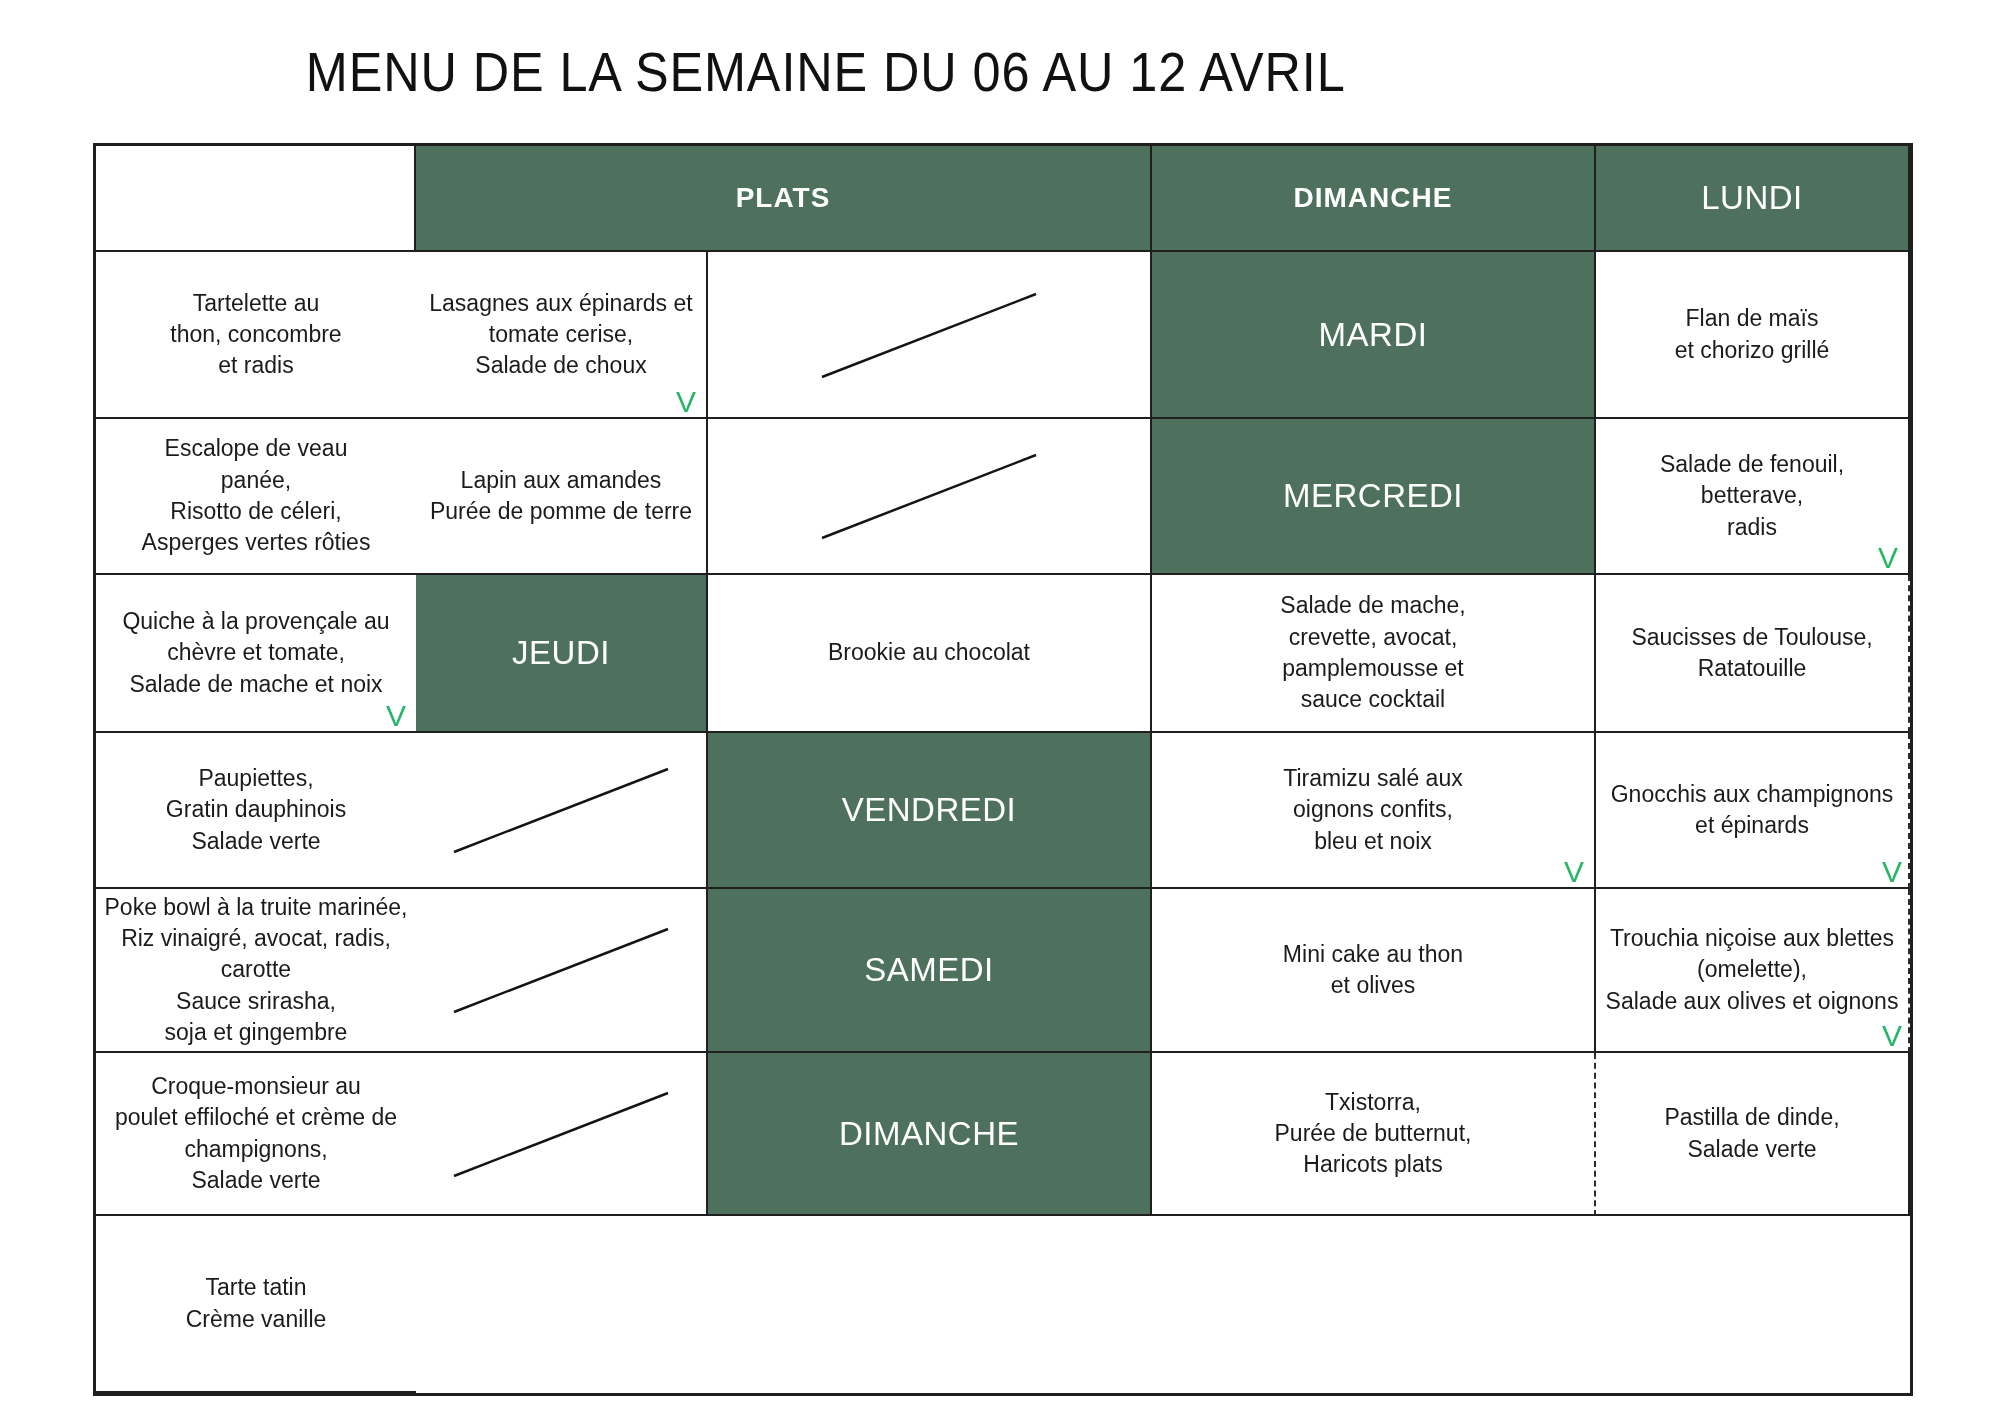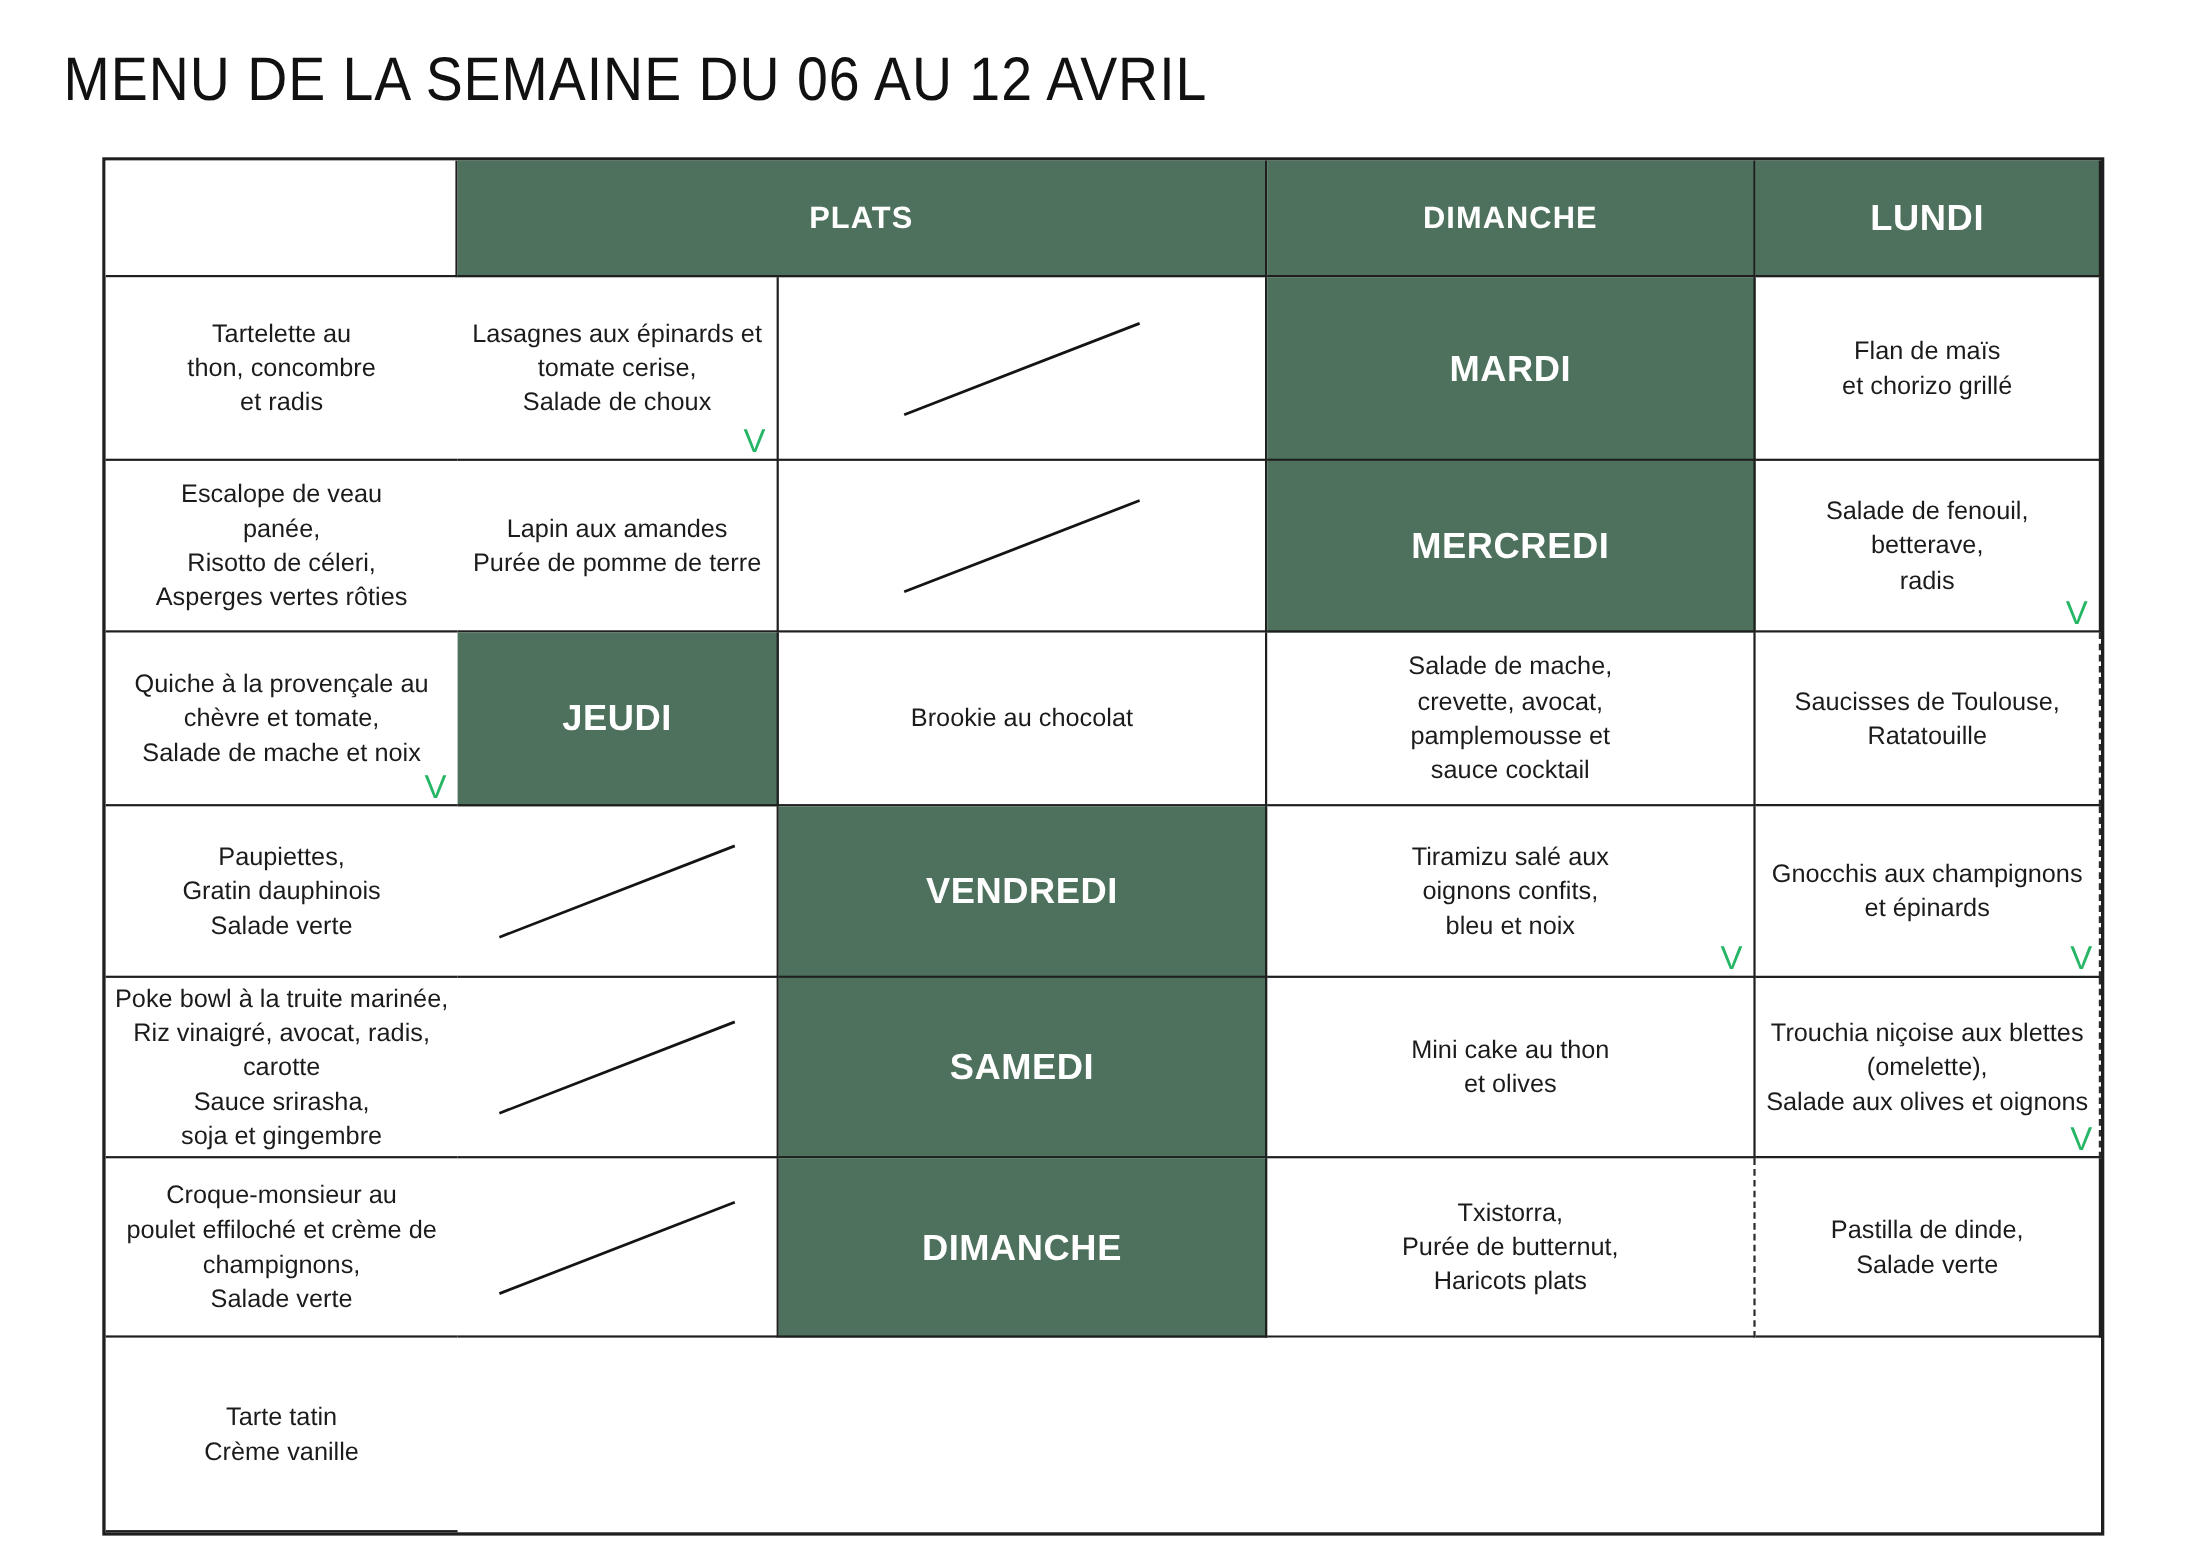--- a/index.html
+++ b/index.html
@@ -2,21 +2,21 @@
 <html><head>
 <meta charset="utf-8">
 <style>
   html,body{margin:0;padding:0;background:#ffffff;}
   body{
     width:2000px;height:1415px;position:relative;
     font-family:"Liberation Sans", sans-serif;color:#1d1d1d;overflow:hidden;
   }
   .title{
     position:absolute;top:36px;left:0;width:1652px;height:70px;
-    display:flex;align-items:center;
+    display:flex;align-items:center;justify-content:center;
   }
   .title span{
     display:inline-block;font-size:56px;font-weight:500;letter-spacing:1px;color:#111;
     transform:scaleX(0.9);transform-origin:center;white-space:nowrap;
   }
   .tbl{
     position:absolute;left:93px;top:143px;
     display:grid;
     grid-template-columns:320px 292px 444px 444px 314px;
     grid-template-rows:106px 167px 156px 158px 156px 164px 163px 177px;
@@ -30,21 +30,21 @@
     display:flex;align-items:center;justify-content:center;
     text-align:center;position:relative;
   }
   .cell:nth-child(5n){border-right:none;}
   .corner{background:#ffffff;}
   .head{
     background:#4d715c;color:#ffffff;font-weight:700;font-size:28px;letter-spacing:1px;
   }
   .plats-head{grid-column:span 2;}
   .day{
-    background:#4d715c;color:#ffffff;font-weight:700;font-size:33px;letter-spacing:0.5px;
+    background:#4d715c;color:#ffffff;font-weight:400;font-size:33px;letter-spacing:0.5px;
   }
   .body-cell .txt{
     white-space:pre-line;font-size:23px;line-height:1.36;color:#1b1b1b;
     padding:4px 6px;display:block;
   }
   .plat1{border-right:2px dashed #2b2b2b;}
   .veg{
     position:absolute;right:10px;bottom:0px;
     color:#26b666;font-size:30px;line-height:1;font-weight:400;
   }

